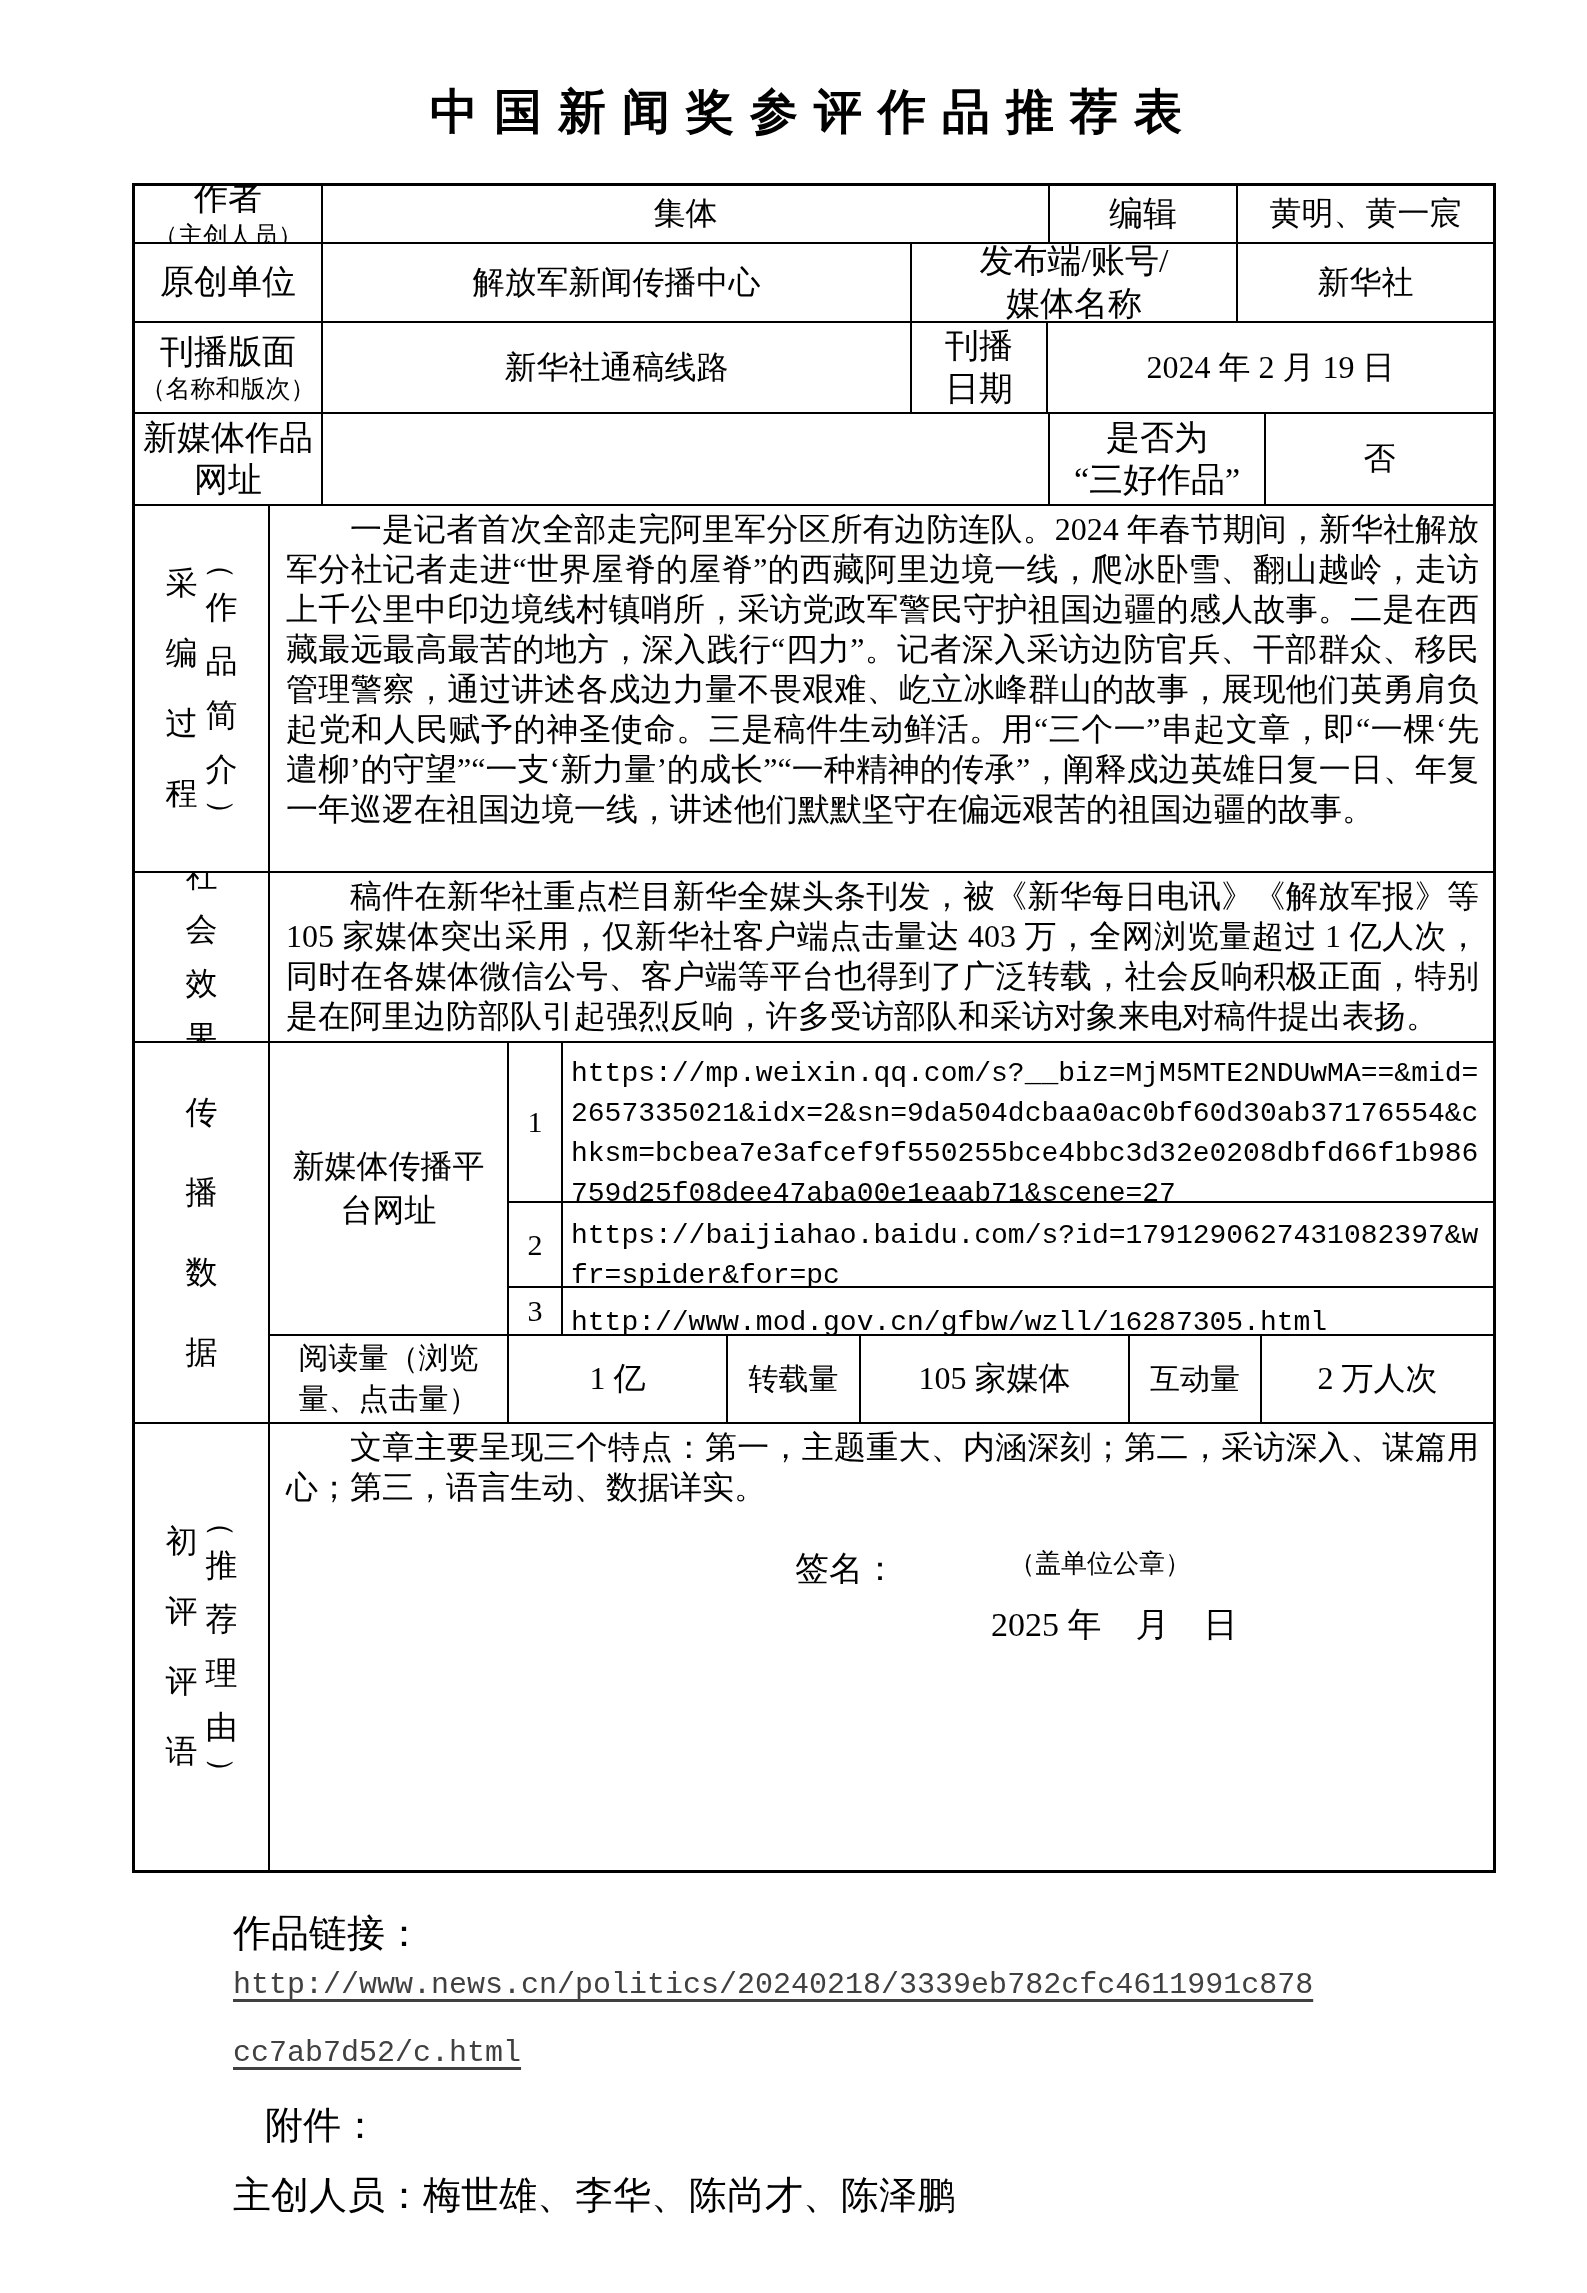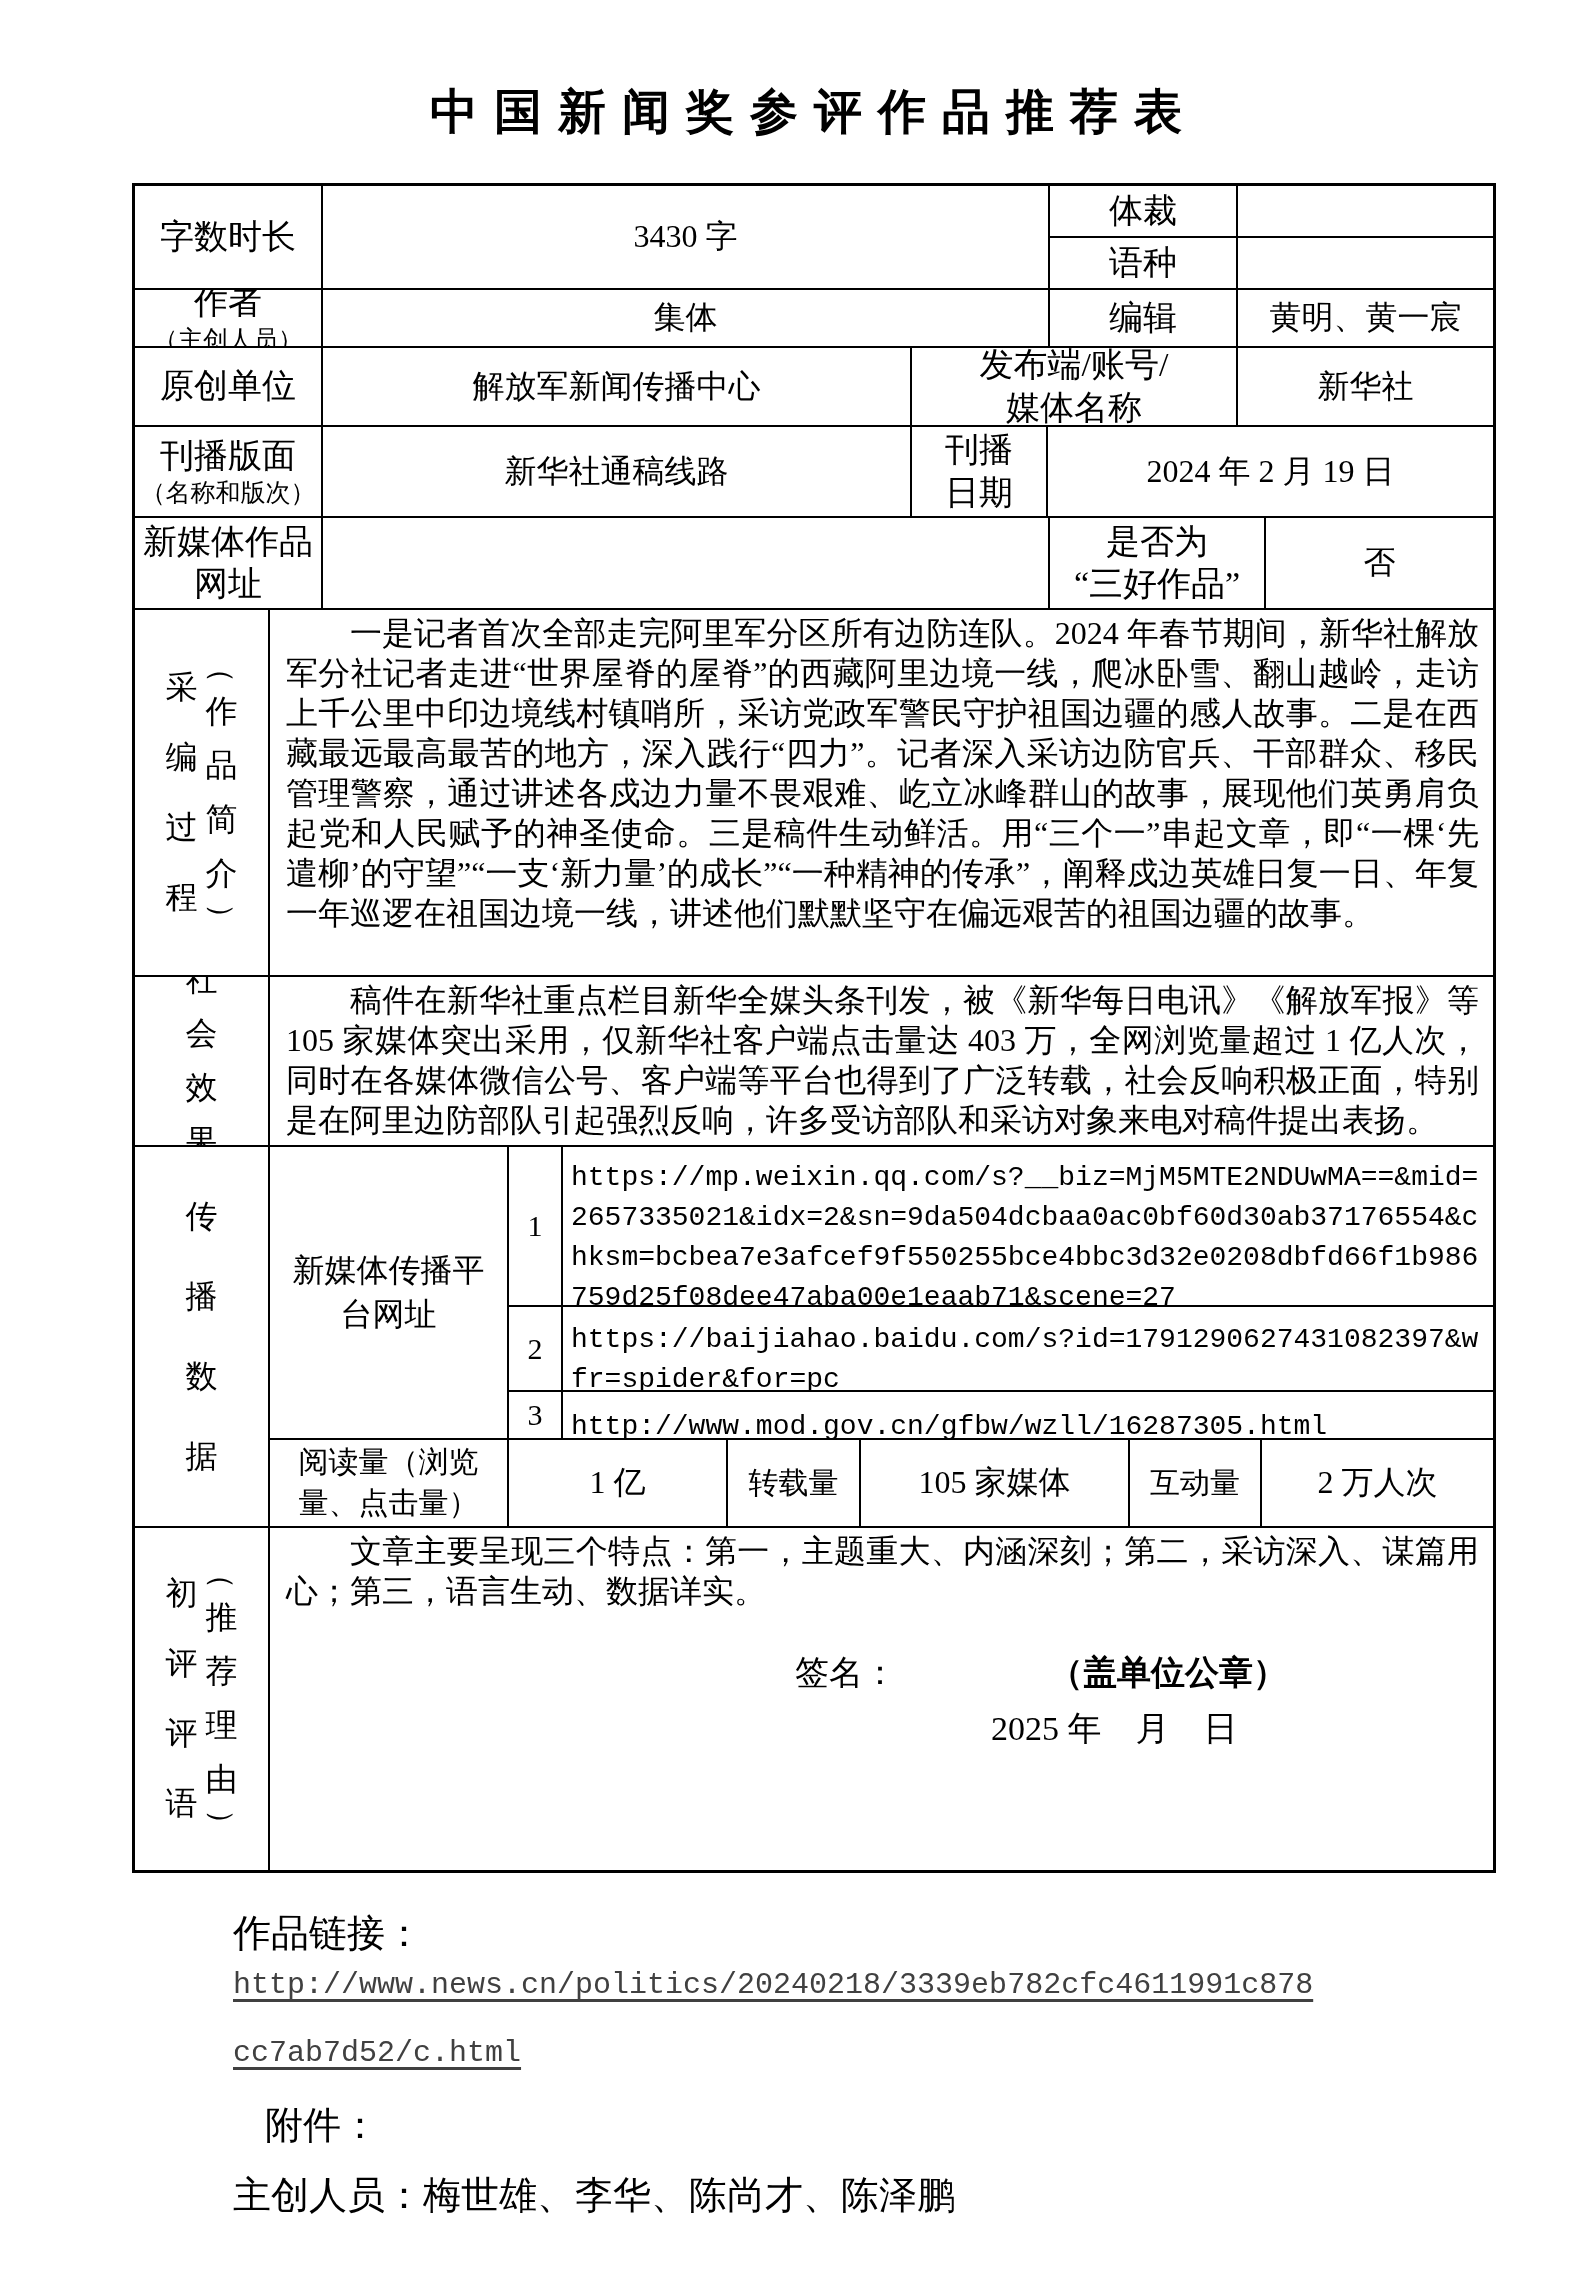--- a/index.html
+++ b/index.html
@@ -49,55 +49,41 @@
   .vparen { display:block; transform:rotate(90deg); font-size:30px; height:24px; line-height:24px; }
   .url-txt {
     display:block; width:100%;
     font-family:"Liberation Mono","DejaVu Sans Mono",monospace;
     font-size:28px; line-height:40px; word-break:break-all;
     text-align:left; padding:0 8px; white-space:normal;margin-top:23px;
   }
   .num-cell { font-size:30px; }
   .review-cell { position:relative; display:block; white-space:normal; }
   .sign-label { position:absolute; left:525px; top:122px; font-size:34px; }
-  .seal-label { position:absolute; left:779px; top:122px; font-size:34px;font-weight:bold; }
+  .seal-label { position:absolute; left:739px; top:122px; font-size:26px; }
   .date-line  { position:absolute; left:721px; top:178px; font-size:34px; }
   
   .f-item { position:absolute; left:233px; font-size:38px; }
   .f-link {
     font-family:"Liberation Mono","DejaVu Sans Mono",monospace;
     font-size:30px; color:#404040; 
     text-decoration-thickness:3px; text-underline-offset:6px;
   }
   .bold { font-weight:400;margin-left:32px; }
 </style>
 </head>
 <body>
 
 <div class="page">
 
   <div class="doc-title">中国新闻奖参评作品推荐表</div>
 
   <div class="tbl">
 
 
-    <div class="row" style="height:104px">
-      <div class="c lbl w-lbl">字数时长</div>
-      <div class="c" style="flex:0 0 727px">3430 字</div>
-      <div class="stack">
-        <div class="half">
-          <div class="c lbl" style="flex:0 0 188px">体裁</div>
-          <div class="c nr grow"></div>
-        </div>
-        <div class="half">
-          <div class="c lbl" style="flex:0 0 188px">语种</div>
-          <div class="c nr grow"></div>
-        </div>
-      </div>
-    </div>
 
     <div class="row" style="height:58px">
       <div class="c lbl w-lbl">
         <span>作者</span>
         <span class="sub">（主创人员）</span>
       </div>
       <div class="c" style="flex:0 0 727px">集体</div>
       <div class="c lbl" style="flex:0 0 188px">编辑</div>
       <div class="c nr grow">黄明、黄一宸</div>
     </div>

